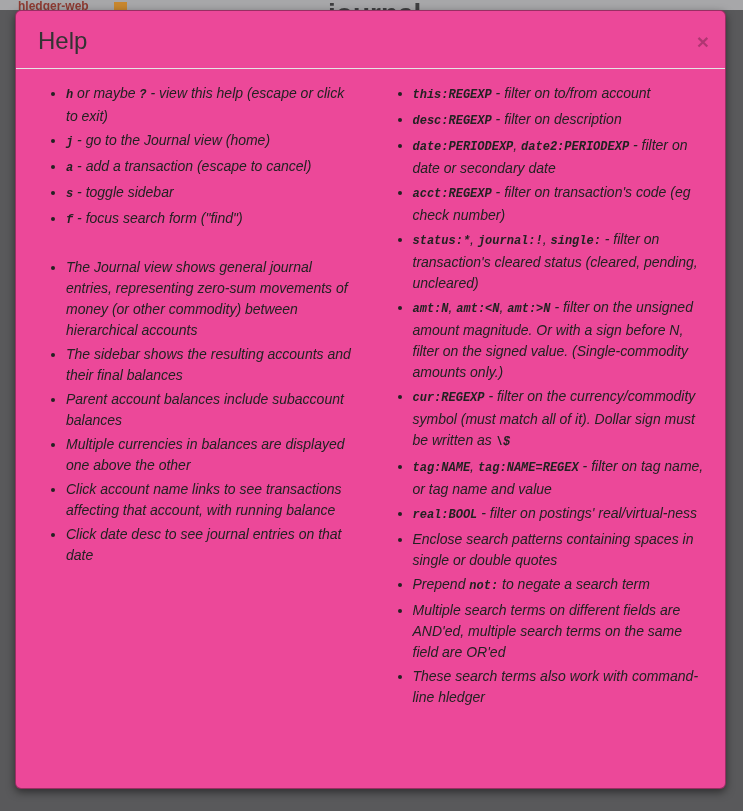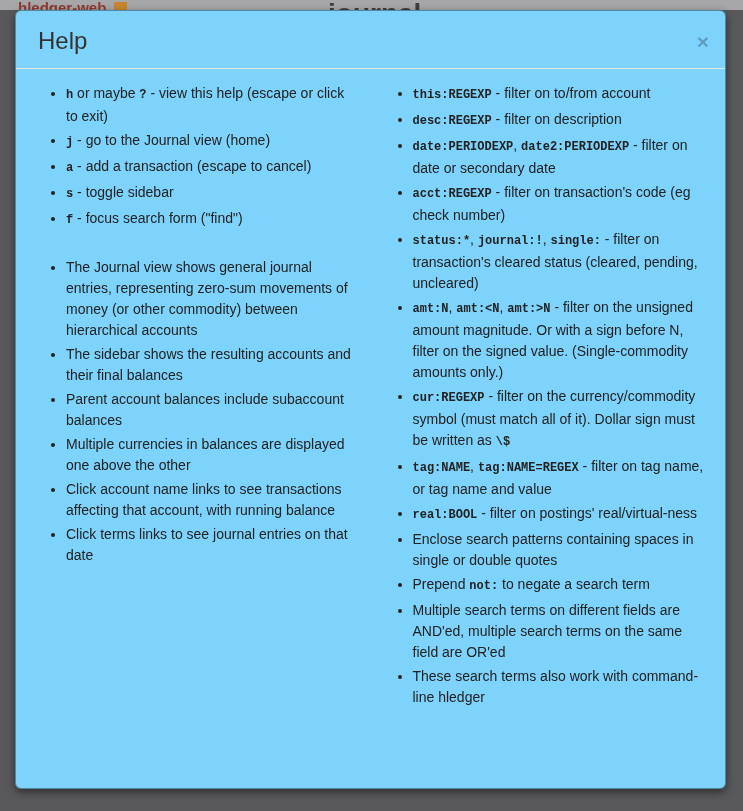--- a/index.html
+++ b/index.html
@@ -13,40 +13,40 @@
   }
 
   
   .page-strip {
     position: absolute; top: 0; left: 0; width: 100%; height: 10px;
     background: #a7a7a9;
     overflow: hidden;
   }
   .brand {
     position: absolute; left: 18px; top: -1px;
-    font-size: 15px; font-weight: bold;
+    font-size: 12px; font-weight: bold;
     color: #8d3b32;
     text-decoration: none;
   }
   .badge-rect {
     position: absolute; left: 114px; top: 2px;
     width: 13px; height: 10px;
     background: #c8872e;
   }
   .heading-partial {
     position: absolute; left: 328px; top: 0;
     font-size: 28px; font-weight: bold; line-height: 28px;
     color: #3f3f41;
   }
 
   
   .modal {
     position: absolute; left: 15px; top: 10px;
     width: 711px; height: 779px;
-    background: #7dd3fc;
+    background: #ec4899;
     border: 1px solid rgba(0,0,0,0.35);
     border-radius: 6px;
     box-shadow: 0 3px 9px rgba(0,0,0,0.5);
     overflow: hidden;
   }
   .modal-header {
     position: relative;
     padding: 16px 20px 12px 22px;
     border-bottom: 1px solid #e5e5e5;
   }
@@ -77,20 +77,21 @@
     color: #222222;
   }
   ul.help-list {
     margin: 0; padding: 0 0 0 28px;
     list-style: disc;
   }
   ul.help-list li {
     font-size: 14px; line-height: 21px;
     color: #222222;
     margin-bottom: 3px;
+    font-style: italic;
   }
   code {
     font-family: "Liberation Mono", "DejaVu Sans Mono", monospace;
     font-weight: bold;
     font-size: 12px;
     color: #222222;
   }
 </style>
 </head>
 <body>
@@ -120,21 +121,21 @@
             <li><code>f</code> - focus search form ("find")</li>
           </ul>
       </div>
       <div class="section">
         <ul class="help-list">
             <li>The Journal view shows general journal entries, representing zero-sum movements of money (or other commodity) between hierarchical accounts</li>
             <li>The sidebar shows the resulting accounts and their final balances</li>
             <li>Parent account balances include subaccount balances</li>
             <li>Multiple currencies in balances are displayed one above the other</li>
             <li>Click account name links to see transactions affecting that account, with running balance</li>
-            <li>Click terms links to see journal entries on that date</li>
+            <li>Click date desc to see journal entries on that date</li>
           </ul>
       </div>
     </div>
 
     <div class="col">
       <div class="section">
         <ul class="help-list">
             <li><code>this:REGEXP</code> - filter on to/from account</li>
             <li><code>desc:REGEXP</code> - filter on description</li>
             <li><code>date:PERIODEXP</code>, <code>date2:PERIODEXP</code> - filter on date or secondary date</li>

